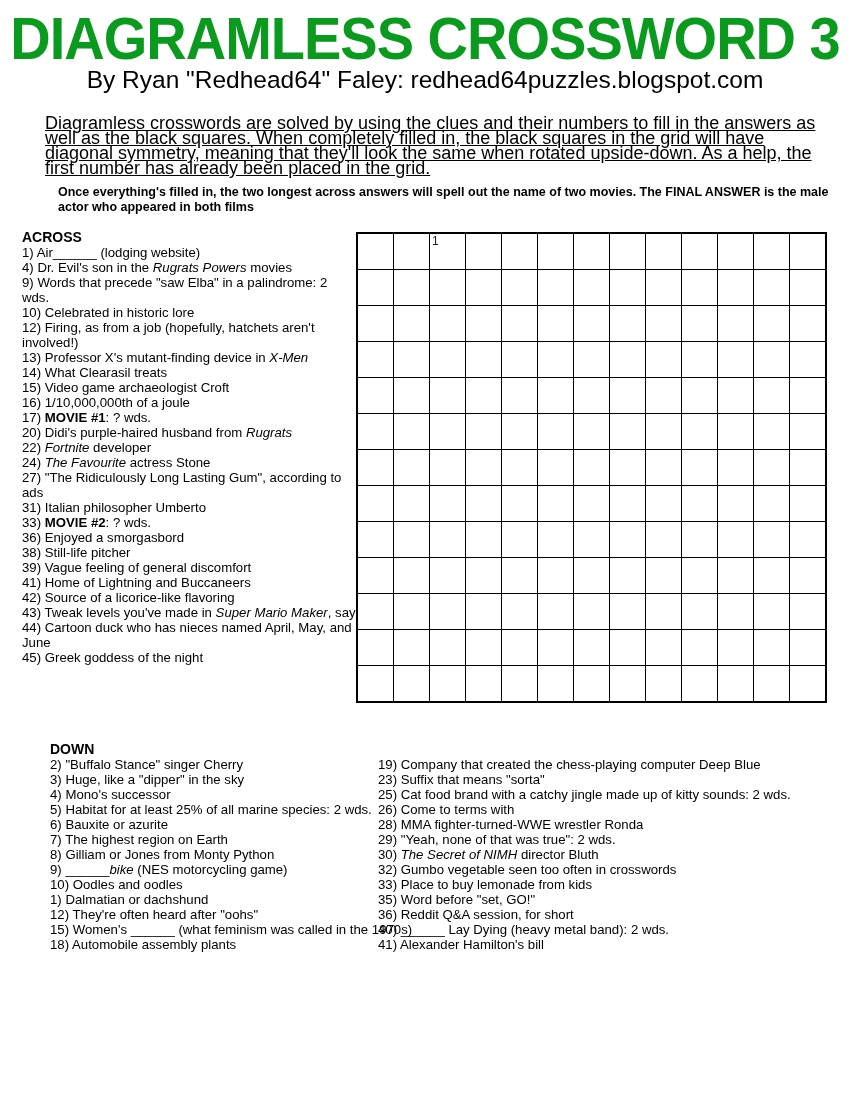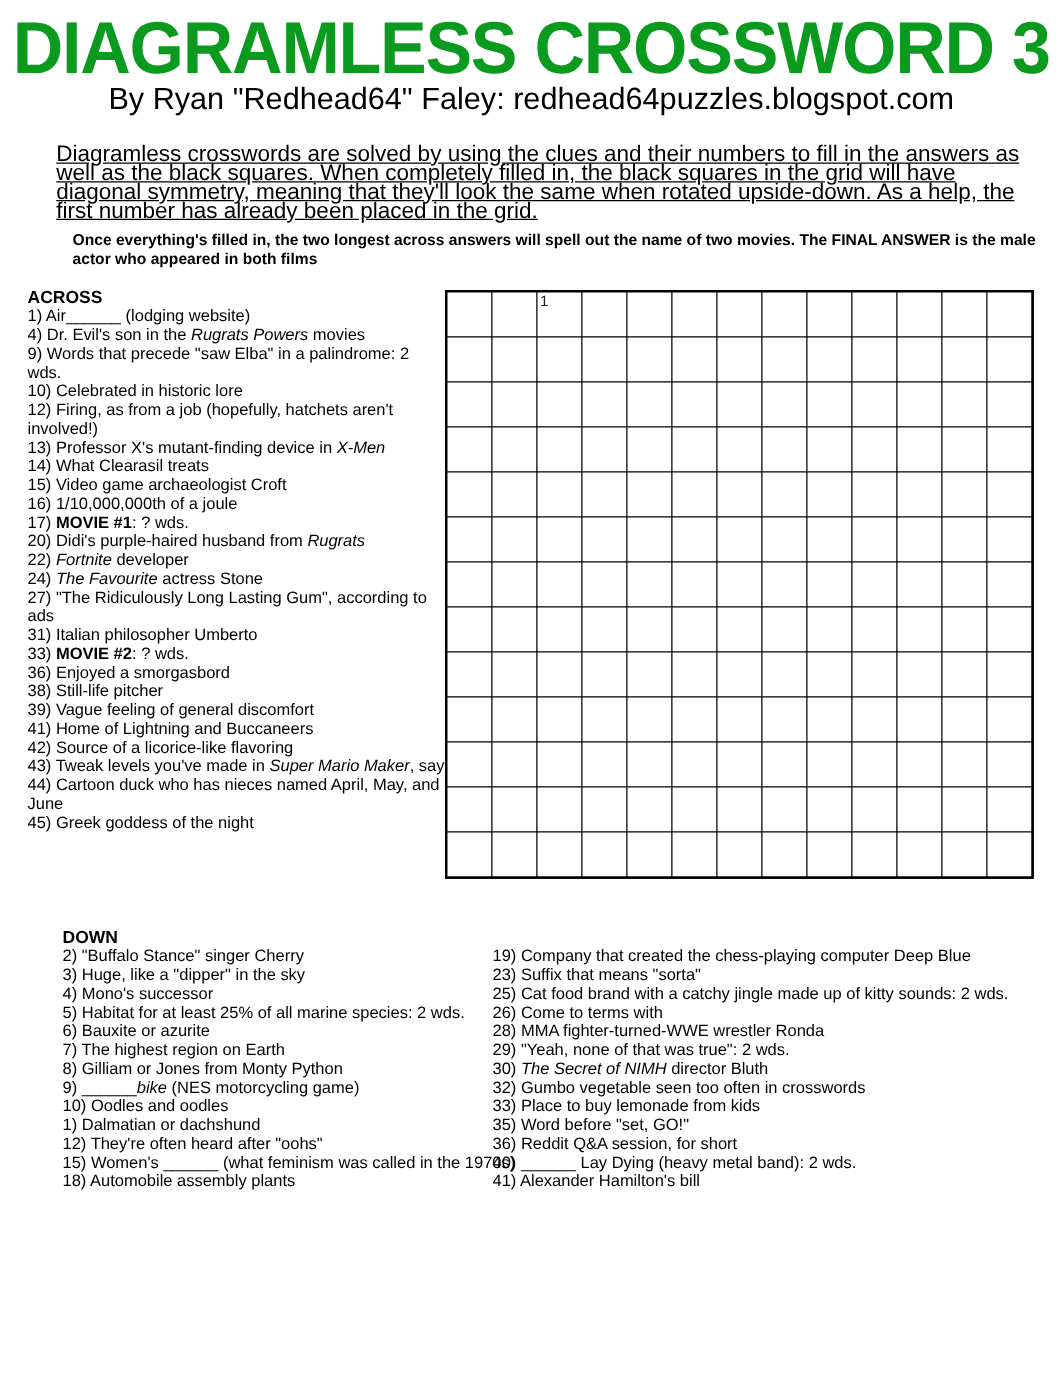--- a/index.html
+++ b/index.html
@@ -25,21 +25,21 @@
     position:absolute;left:45px;top:172px;width:778px;margin:13px;
     font-size:12.5px;line-height:15px;font-weight:bold;
   }
   .clues{font-size:13.2px;line-height:15px;}
   .heading{font-weight:bold;font-size:14px;line-height:15px;}
   .clue{margin:0;}
   .it{font-style:italic;}
   .bd{font-weight:bold;margin-top:37px;}
   .across-col{position:absolute;left:22px;top:230px;width:334px;}
   .down-left{position:absolute;left:22px;top:742px;width:380px;margin-left:28px;}
-  .down-right{position:absolute;left:394px;top:757px;width:432px;}
+  .down-right{position:absolute;left:378px;top:757px;width:432px;}
   #grid{
     position:absolute;left:356px;top:232px;
     display:grid;
     grid-template-columns:repeat(13,35px);
     grid-template-rows:repeat(13,35px);
     gap:1px;background:#000;border:2px solid #000;
     width:467px;height:467px;
   }
   .cell{background:#fff;position:relative;}
   .cellnum{

